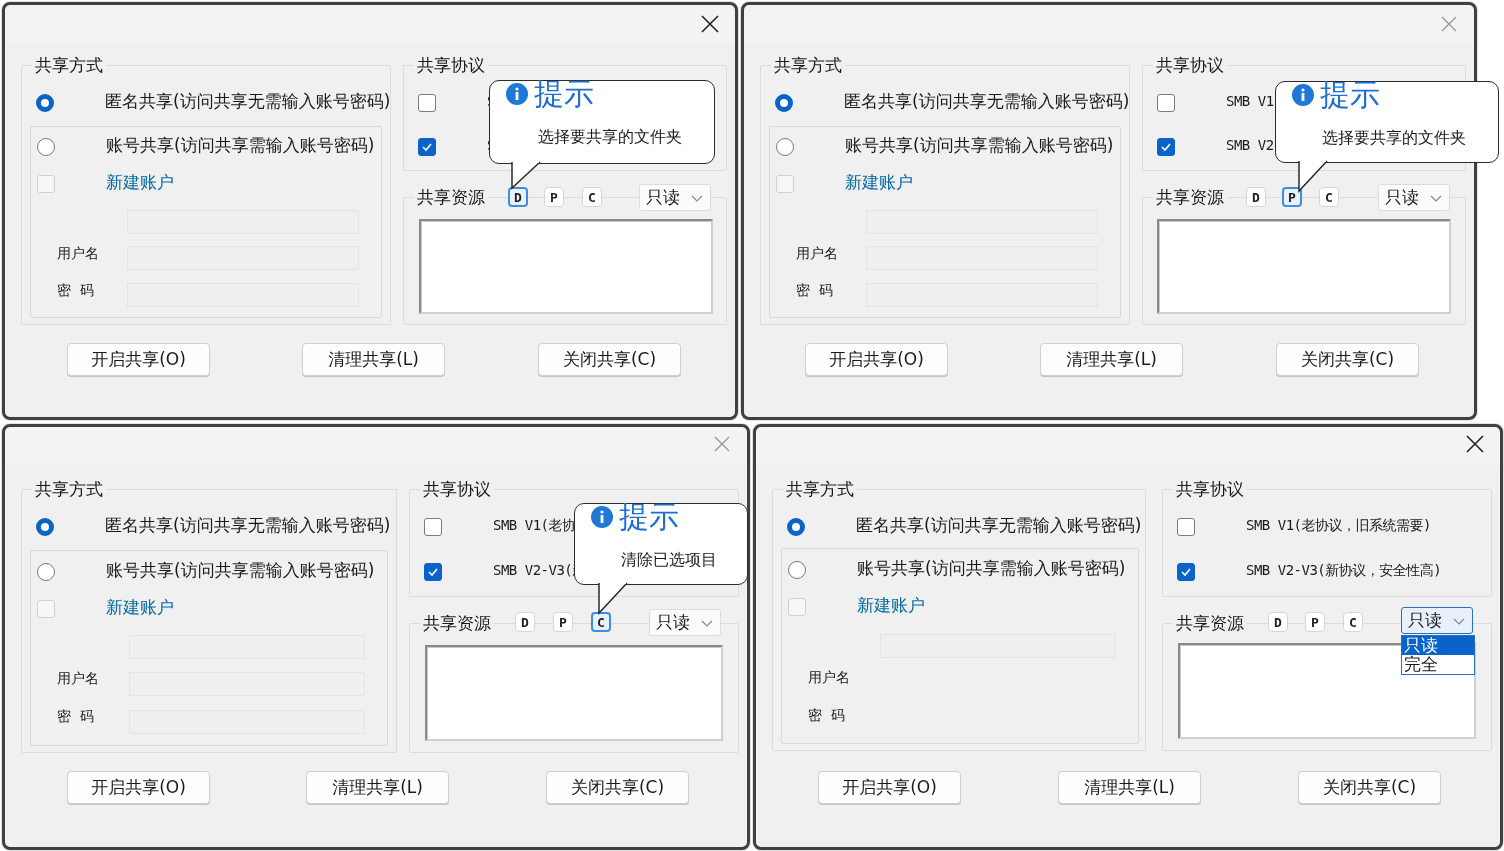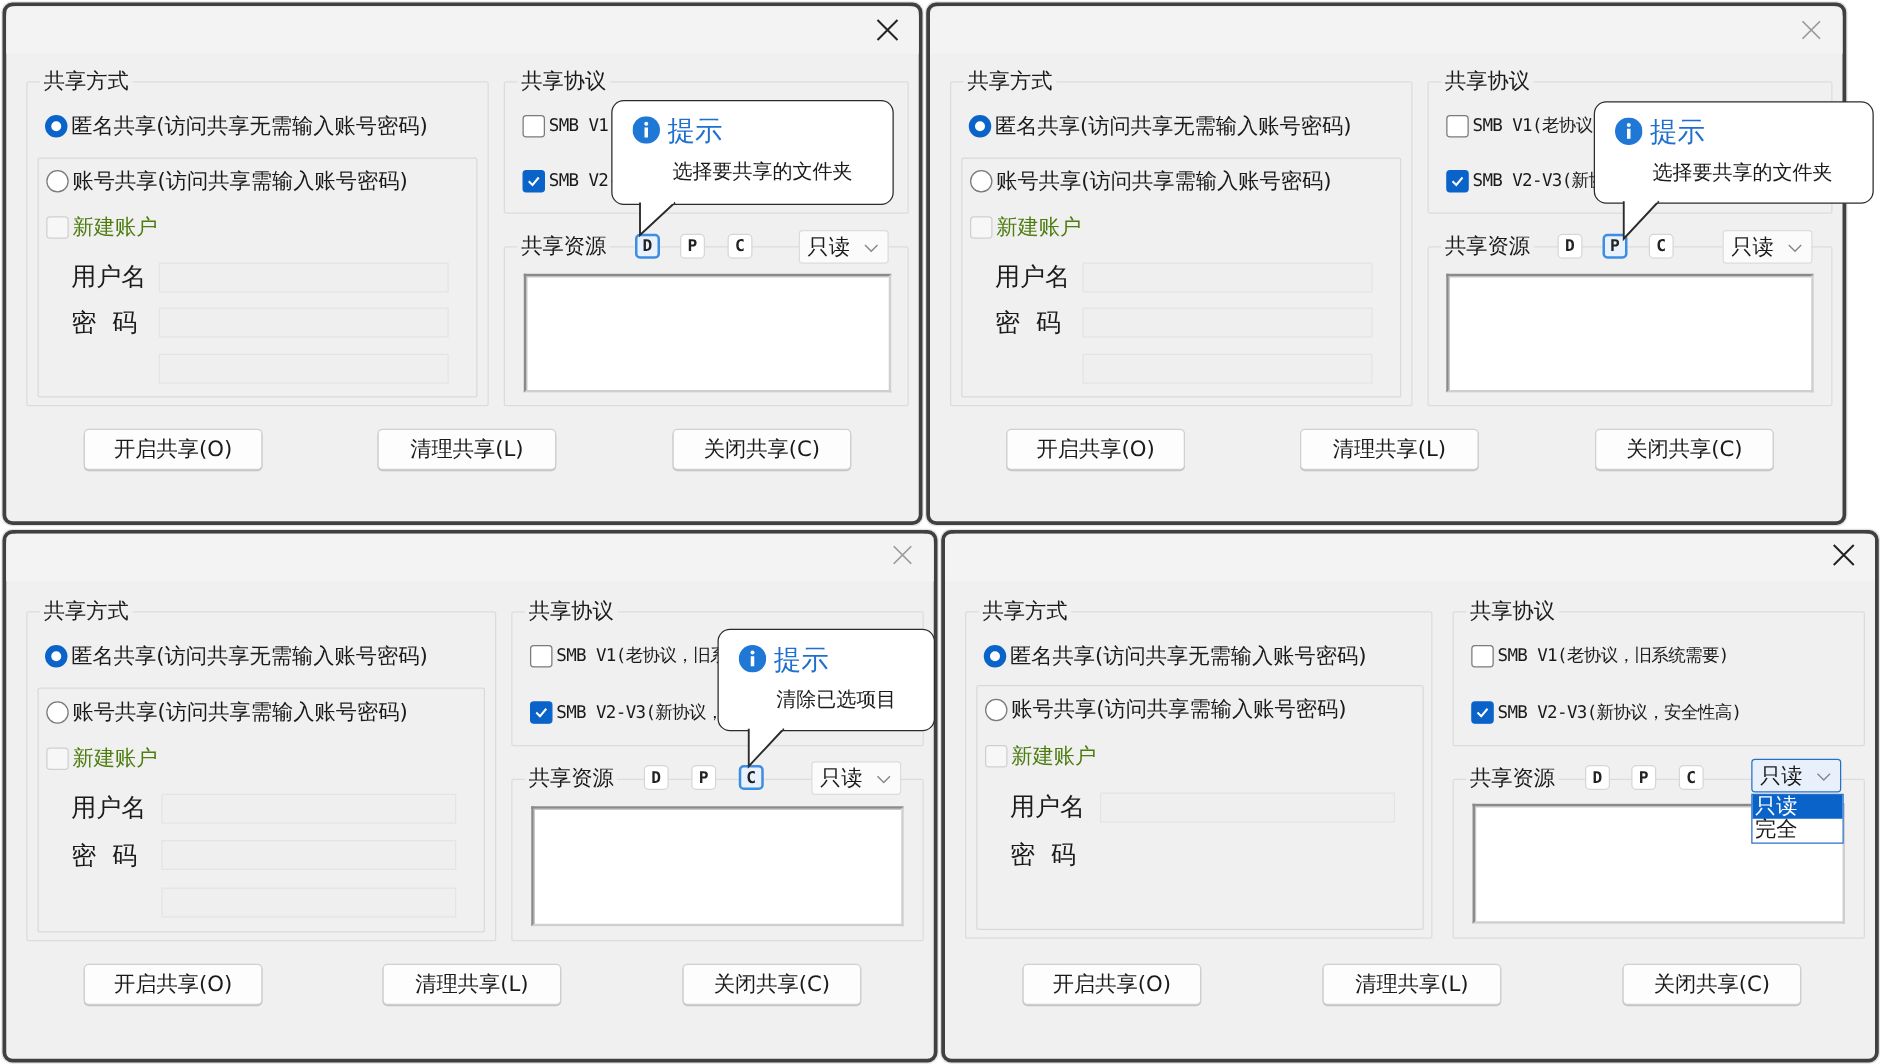--- a/index.html
+++ b/index.html
@@ -35,39 +35,39 @@
   .legend {
     position: absolute; top: -12px; left: 10px;
     background: #f0f0f0; padding: 0 3px;
     font-size: 17px; line-height: 22px; color: #1a1a1a;
   }
   .inner-box {
     position: absolute;
     border: 1px solid #d9d9d9; border-radius: 2px;
   }
   .radio-row, .check-row {
-    position: absolute; display: flex; align-items: center; white-space: nowrap;
-    font-size: 17px; line-height: 22px;
+    position: absolute; display: flex; align-items: flex-end; white-space: nowrap;
+    font-size: 17px; line-height: 22px; gap: 48px;
   }
   .radio {
     width: 18px; height: 18px; border-radius: 50%;
     border: 1.5px solid #7a7a7a; background: #fff; margin-right: 3px; flex: none;
   }
   .radio.on { border: 5px solid #0a63c9; background: #fff; }
   .checkbox {
     width: 18px; height: 18px; border-radius: 3px;
     border: 1.5px solid #7a7a7a; background: #fff; margin-right: 3px; flex: none;
     display: flex; align-items: center; justify-content: center;
   }
   .checkbox.on { background: #0a63c9; border-color: #0a63c9; }
   .checkbox.disabled { border-color: #d0d0d0; background: #f7f7f7; }
   .checkbox svg { width: 12px; height: 12px; }
-  .disabled-text { color: #4d7c0f; }
+  .disabled-text { color: #0369a1; }
   .smb { font-family: "DejaVu Sans Mono", "Liberation Mono", monospace; font-size: 14px; letter-spacing: -0.5px; }
-  .field-label { position: absolute; font-size: 20px; line-height: 22px; white-space: nowrap; }
+  .field-label { position: absolute; font-size: 14px; line-height: 22px; white-space: nowrap; margin-top: 32px; }
   .text-input {
     position: absolute; height: 24px;
     border: 1px solid #e4e4e4; background: #efefef;
   }
   .res-btn {
     position: absolute; width: 20px; height: 20px;
     border: 1px solid #d6d6d6; border-radius: 4px; background: #ffffff;
     font-family: "DejaVu Sans Mono", "Liberation Mono", monospace; font-size: 13px; font-weight: bold;
     display: flex; align-items: center; justify-content: center; color: #222;
     cursor: pointer;
@@ -97,22 +97,22 @@
     background: #fdfdfd; border: 1px solid #d0d0d0; border-radius: 4px;
     box-shadow: 0 1px 0 #c4c4c4;
     font-size: 17px; display: flex; align-items: center; justify-content: center;
     cursor: pointer;
   }
   .tooltip {
     position: absolute; background: #fff;
     border: 1.5px solid #2b2b2b; border-radius: 10px;
   }
   .tooltip .tt-title {
-    position: absolute; left: 16px; top: 12px; display: flex; 
-    color: #1f6fd1; font-size: 22px; line-height: 26px;
+    position: absolute; left: 16px; top: 0; display: flex; align-items: center;
+    color: #1f6fd1; font-size: 30px; line-height: 26px;
   }
   .tooltip .tt-title .info {
     width: 22px; height: 22px; margin-right: 6px;
   }
   .tooltip .tt-body {
     position: absolute; left: 46px; top: 46px; font-size: 16px; line-height: 20px; white-space: nowrap;
   }
   .tail { position: absolute; overflow: visible; }
 </style>
 </head>

